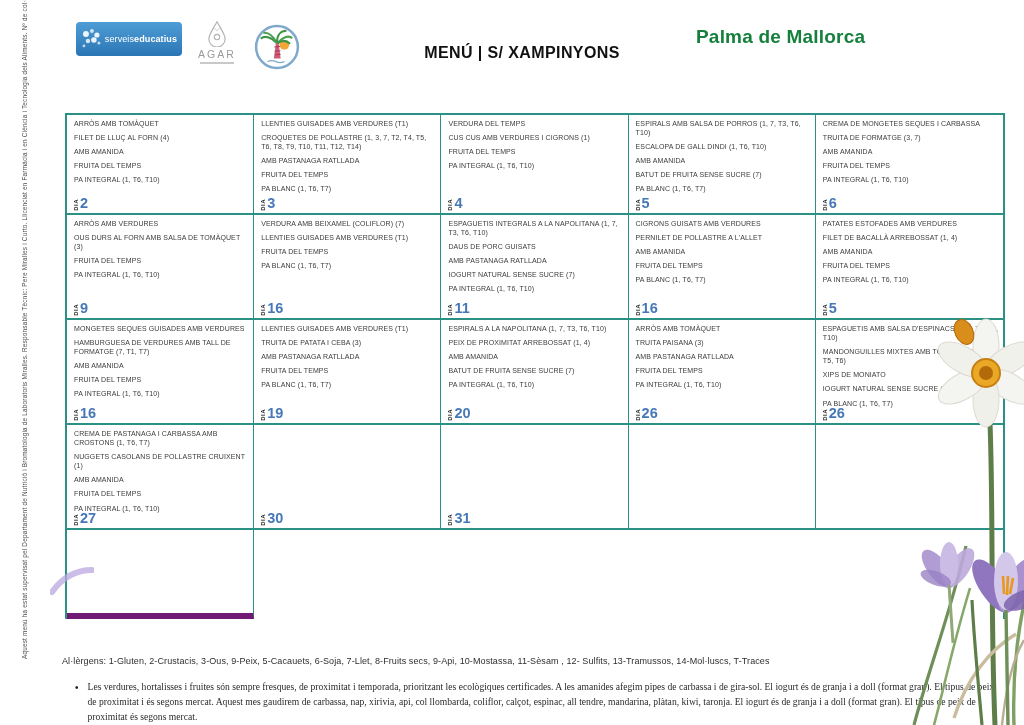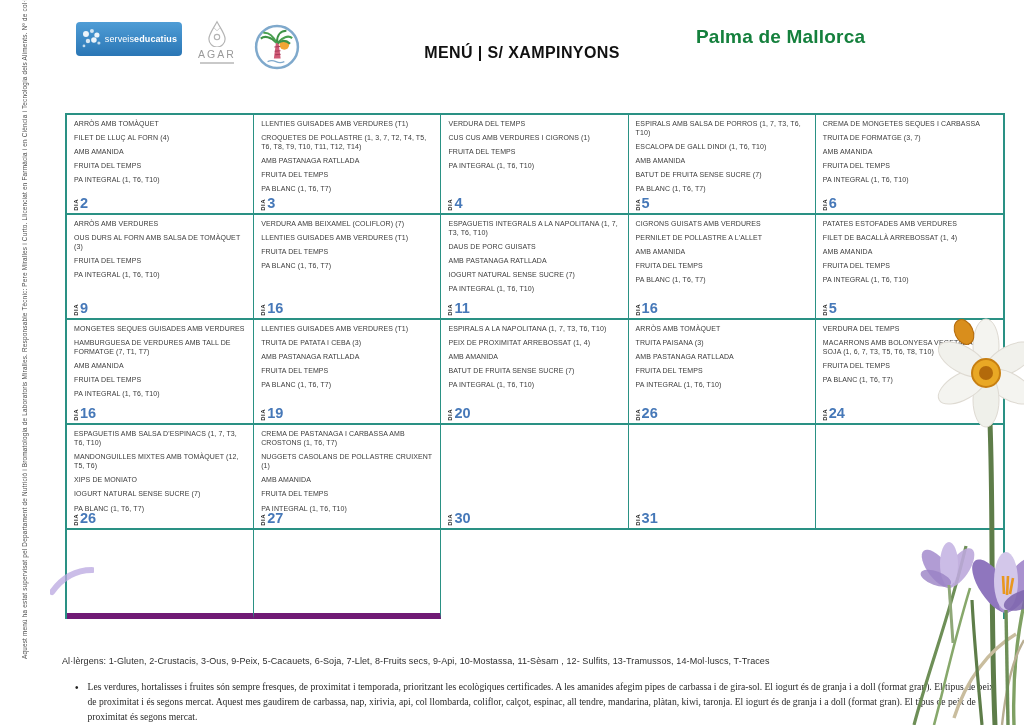--- a/index.html
+++ b/index.html
@@ -274,32 +274,20 @@
           <div class="item">FRUITA DEL TEMPS</div>
           <div class="item">PA INTEGRAL (1, T6, T10)</div>
         </div>
       <div class="day">
         <span class="dia">DIA</span>
         <span class="num">26</span>
       </div>
     </div>
       <div class="cell">
       <div class="items">
-          <div class="item">VERDURA DEL TEMPS</div>
-          <div class="item">MACARRONS AMB BOLONYESA VEGETAL AMB SOJA (1, 6, 7, T3, T5, T6, T8, T10)</div>
-          <div class="item">FRUITA DEL TEMPS</div>
-          <div class="item">PA BLANC (1, T6, T7)</div>
-        </div>
-      <div class="day">
-        <span class="dia">DIA</span>
-        <span class="num">24</span>
-      </div>
-    </div>
-      <div class="cell">
-      <div class="items">
           <div class="item">ESPAGUETIS AMB SALSA D'ESPINACS (1, 7, T3, T6, T10)</div>
           <div class="item">MANDONGUILLES MIXTES AMB TOMÀQUET (12, T5, T6)</div>
           <div class="item">XIPS DE MONIATO</div>
           <div class="item">IOGURT NATURAL SENSE SUCRE (7)</div>
           <div class="item">PA BLANC (1, T6, T7)</div>
         </div>
       <div class="day">
         <span class="dia">DIA</span>
         <span class="num">26</span>
       </div>

